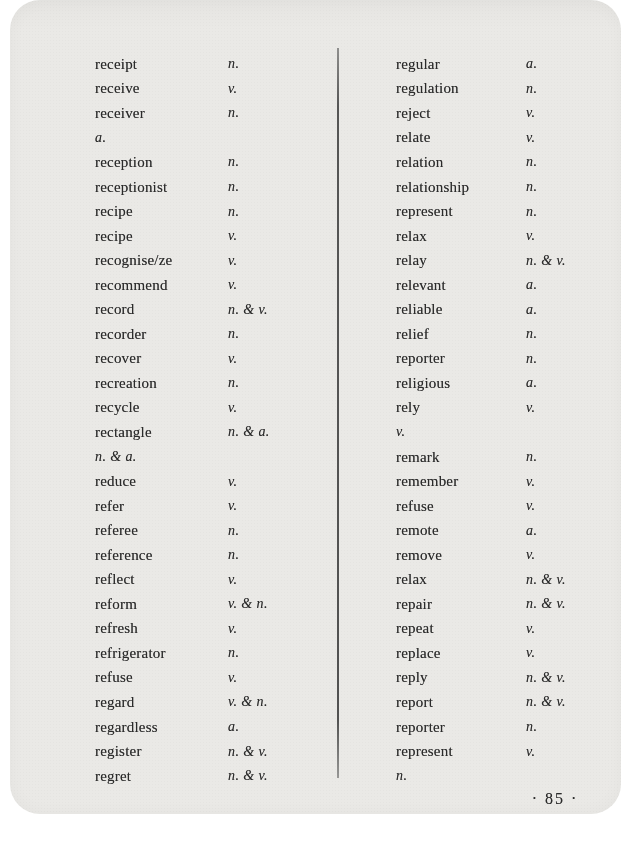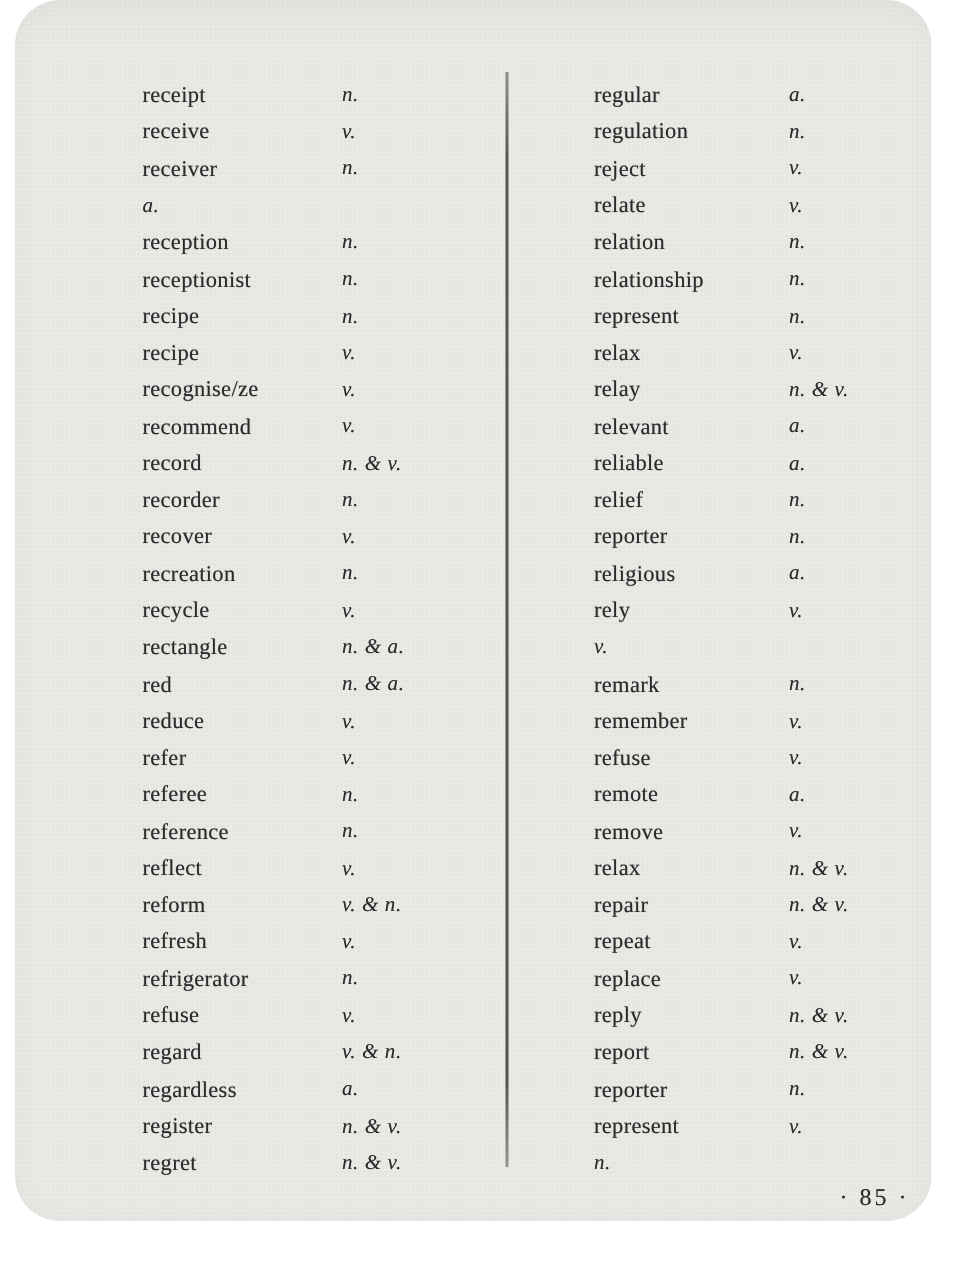--- a/index.html
+++ b/index.html
@@ -66,21 +66,21 @@
     width: 1.6px;
     height: 730px;
     background: linear-gradient(180deg,
       rgba(70,70,70,0.55) 0%,
       rgba(60,60,60,0.85) 8%,
       rgba(55,55,55,0.85) 92%,
       rgba(70,70,70,0.5) 100%);
   }
   .page-number {
     position: absolute;
-    left: 533px;
+    left: 505px;
     top: 790px;
     width: 80px;
     text-align: center;
     font-size: 16px;
     letter-spacing: 2px;
     color: #2b2b2b;
     text-shadow: 0 0 0.5px rgba(45,45,45,0.5);
   }
 </style>
 </head>
@@ -164,21 +164,20 @@
           <span class="word">recycle</span>
           <span class="pos">v.</span>
         </div>
 
         <div class="entry-row">
           <span class="word">rectangle</span>
           <span class="pos">n. &amp; a.</span>
         </div>
 
         <div class="entry-row">
-          <span class="word">red</span>
           <span class="pos">n. &amp; a.</span>
         </div>
 
         <div class="entry-row">
           <span class="word">reduce</span>
           <span class="pos">v.</span>
         </div>
 
         <div class="entry-row">
           <span class="word">refer</span>

